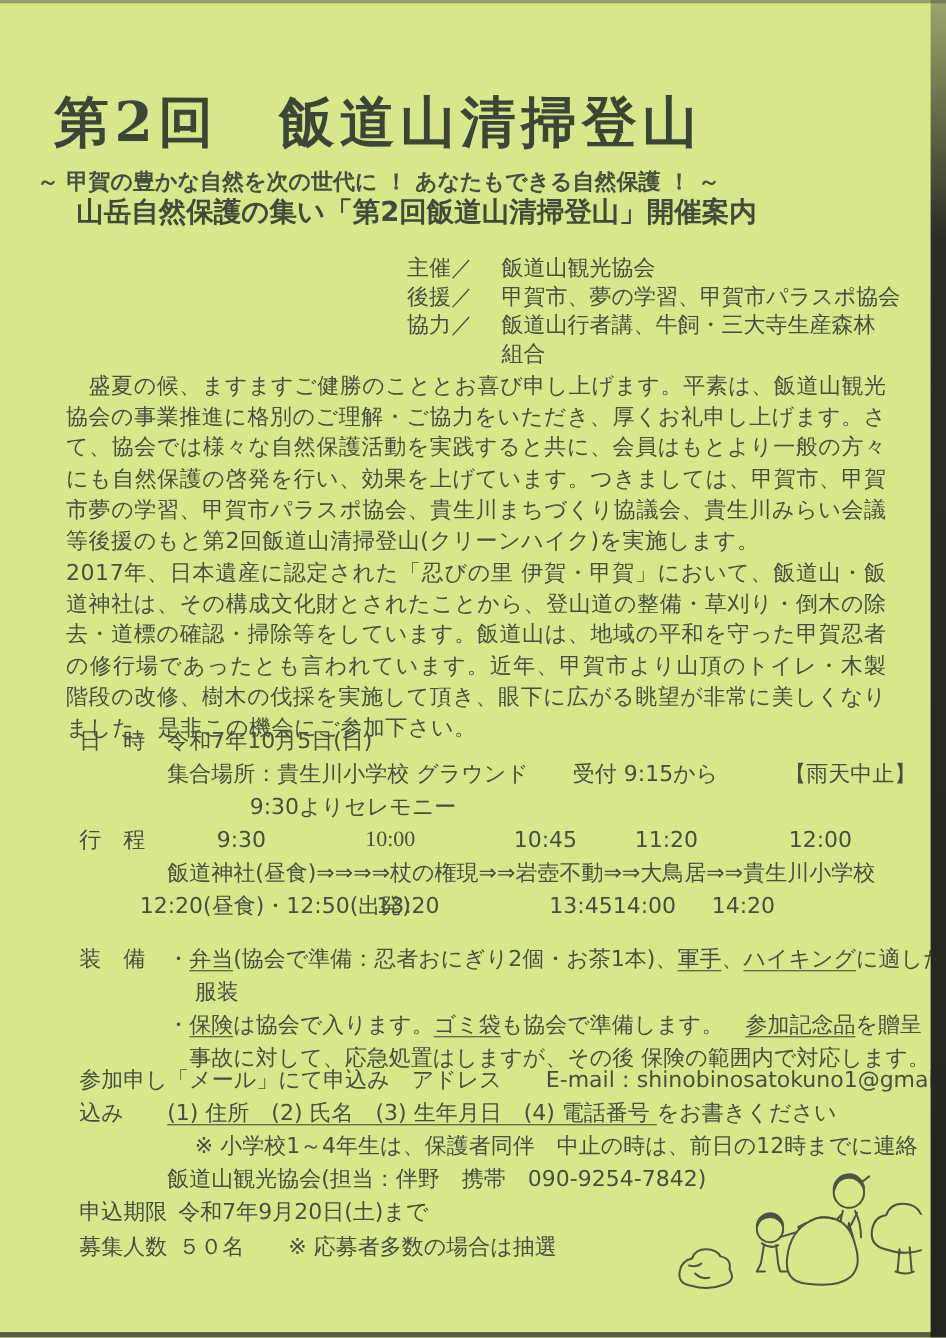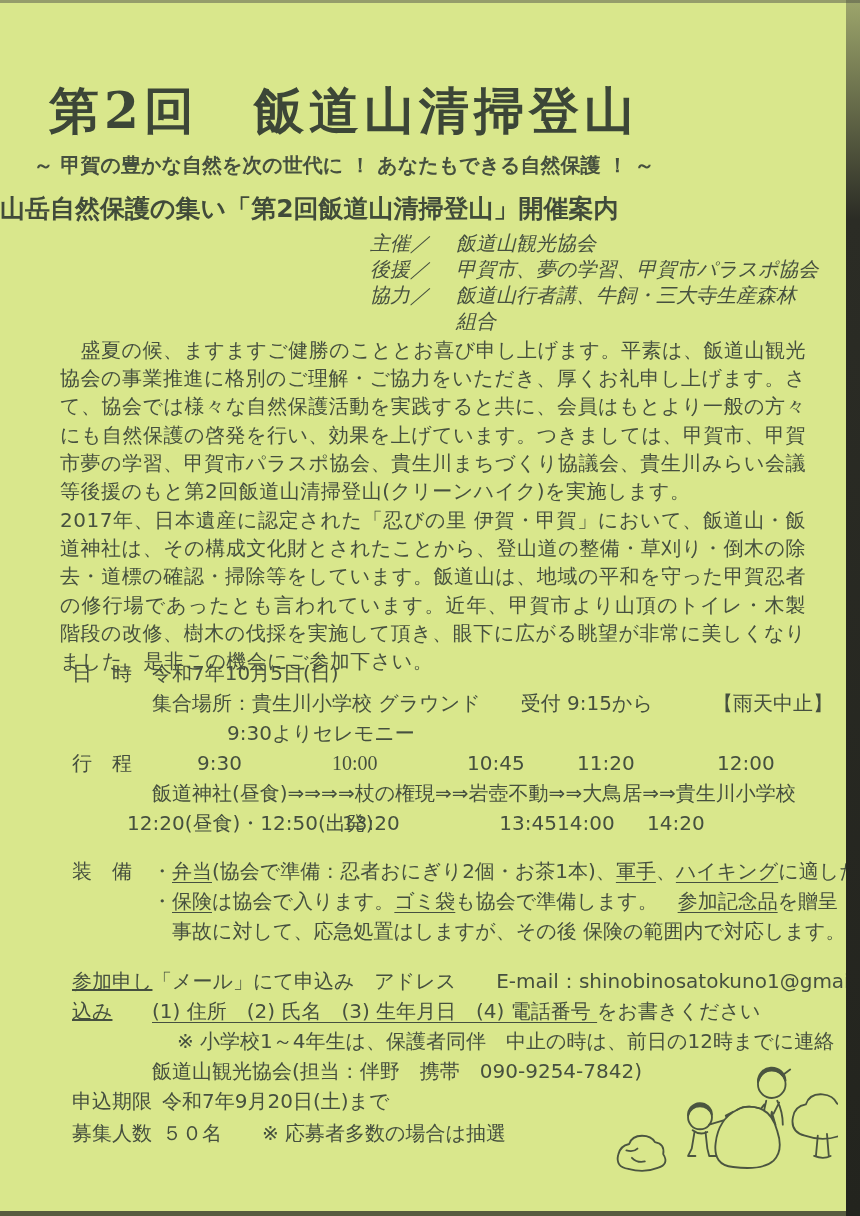--- a/index.html
+++ b/index.html
@@ -15,25 +15,25 @@
   .edge-top{position:absolute;top:0;left:0;width:860px;height:3px;background:#5d6050;opacity:.55;}
   .edge-bottom{position:absolute;bottom:0;left:0;width:860px;height:5px;background:#373a2d;opacity:.8;}
 
   .content{position:absolute;top:0;left:0;width:688px;height:1216px;}
 
   .title{position:absolute;top:78px;left:0;width:100%;text-align:center;
     font-family:"DejaVu Serif","Liberation Serif",serif;
     font-size:50px;font-weight:bold;letter-spacing:5px;color:#3c4637;white-space:nowrap;}
   .subtitle{position:absolute;top:152px;left:0;width:100%;text-align:center;
     font-size:20px;font-weight:600;white-space:nowrap;}
-  .heading{position:absolute;top:192px;left:0;width:100%;text-align:left;
+  .heading{position:absolute;top:176px;left:0;width:100%;text-align:right;
     font-size:25px;font-weight:600;white-space:nowrap;color:#414b3a;}
 
   .credits{position:absolute;top:230px;left:370px;font-size:20px;line-height:26px;}
-  .credit-row{white-space:nowrap;font-style:italic;}
+  .credit-row{white-space:nowrap;}
   .credit-label{display:inline-block;width:86px;}
   .paragraph{position:absolute;left:60px;width:746px;font-size:20px;line-height:28.2px;
     text-align:justify;letter-spacing:.5px;}
   .p1{top:336px;}
   .p2{top:506px;}
 
   .sec{position:absolute;left:60px;width:760px;font-size:20px;line-height:30px;margin-left:12px;}
   .row{position:relative;padding-left:80px;white-space:nowrap;}
   .row-label{position:absolute;left:0;top:0;}
   .indent-sub{padding-left:155px;}
@@ -49,21 +49,21 @@
 
   .times{display:flex;white-space:nowrap;}
   .times-out{padding-left:125px;}
   .t1a{width:135px;} .t1b{width:135px;font-family:Liberation Serif, serif;} .t1c{width:110px;} .t1d{width:140px;}
   .times-back{padding-left:55px;}
   .t2a{width:215px;} .t2b{width:115px;} .t2c{width:100px;text-align:right;} .t2d{width:90px;}
 
   .u{text-decoration:underline;text-underline-offset:4px;text-decoration-thickness:1px;}
 
   .label-2line span{display:block;line-height:30px;}
-  .app-label{position:absolute;left:0;top:0;text-decoration:underline;}
+  .app-label{position:absolute;left:0;top:0;}
 
   .illustration{position:absolute;left:608px;top:1046px;width:230px;height:150px;}
   .illustration svg{width:100%;height:100%;}
 </style>
 </head>
 <body>
 
 <div class="content">
 
   <div class="title">第2回　飯道山清掃登山</div>
@@ -122,20 +122,23 @@
       <span class="t2d">14:00</span>
       <span>14:20</span>
     </div>
   </div>
 
   <div class="sec sec-equipment">
     <div class="row">
       <span class="row-label">装　備</span>
       <span><span>・</span><span class="u">弁当</span><span>(協会で準備：忍者おにぎり2個・お茶1本)、</span><span class="u">軍手</span><span>、</span><span class="u">ハイキング</span><span>に適した</span></span>
     </div>
+    <div class="row indent-note">
+      <span>服装</span>
+    </div>
     <div class="row">
       <span><span>・</span><span class="u">保険</span><span>は協会で入ります。</span><span class="u">ゴミ袋</span><span>も協会で準備します。　</span><span class="u">参加記念品</span><span>を贈呈</span></span>
     </div>
     <div class="row indent-soft">
       <span>事故に対して、応急処置はしますが、その後 保険の範囲内で対応します。</span>
     </div>
   </div>
 
   <div class="sec sec-application">
     <div class="app-label label-2line">

